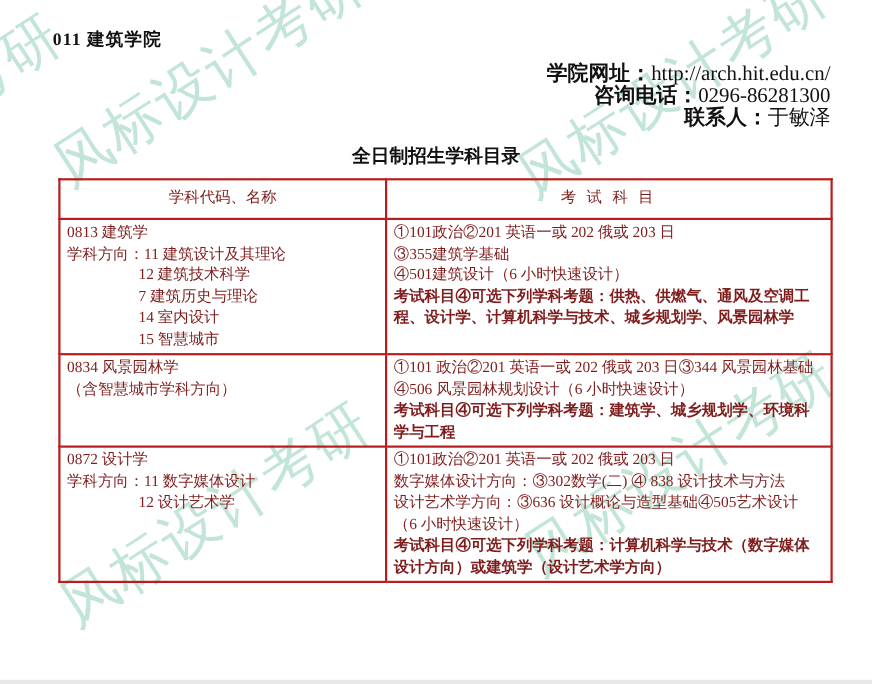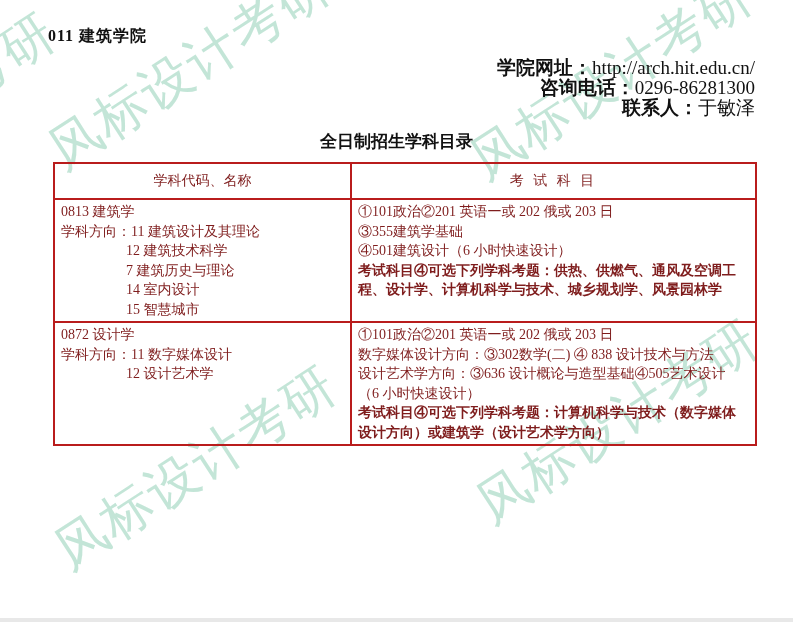--- a/index.html
+++ b/index.html
@@ -164,20 +164,30 @@
               <div class="line indent">14 室内设计</div>
               <div class="line indent">15 智慧城市</div>
             </td>
             <td>
               <div class="line">①101政治②201 英语一或 202 俄或 203 日</div>
               <div class="line">③355建筑学基础</div>
               <div class="line">④501建筑设计（6 小时快速设计）</div>
               <div class="para bold">考试科目④可选下列学科考题：供热、供燃气、通风及空调工程、设计学、计算机科学与技术、城乡规划学、风景园林学</div>
             </td>
           </tr>
+          <tr class="r2">
+            <td>
+              <div class="line">0834 风景园林学</div>
+              <div class="line">（含智慧城市学科方向）</div>
+            </td>
+            <td>
+              <div class="para">①101 政治②201 英语一或 202 俄或 203 日③344 风景园林基础④506 风景园林规划设计（6 小时快速设计）</div>
+              <div class="para bold">考试科目④可选下列学科考题：建筑学、城乡规划学、环境科学与工程</div>
+            </td>
+          </tr>
           <tr class="r3">
             <td>
               <div class="line">0872 设计学</div>
               <div class="line">学科方向：11 数字媒体设计</div>
               <div class="line indent">12 设计艺术学</div>
             </td>
             <td>
               <div class="line">①101政治②201 英语一或 202 俄或 203 日</div>
               <div class="line">数字媒体设计方向：③302数学(二) ④ 838 设计技术与方法</div>
               <div class="line">设计艺术学方向：③636 设计概论与造型基础④505艺术设计</div>

